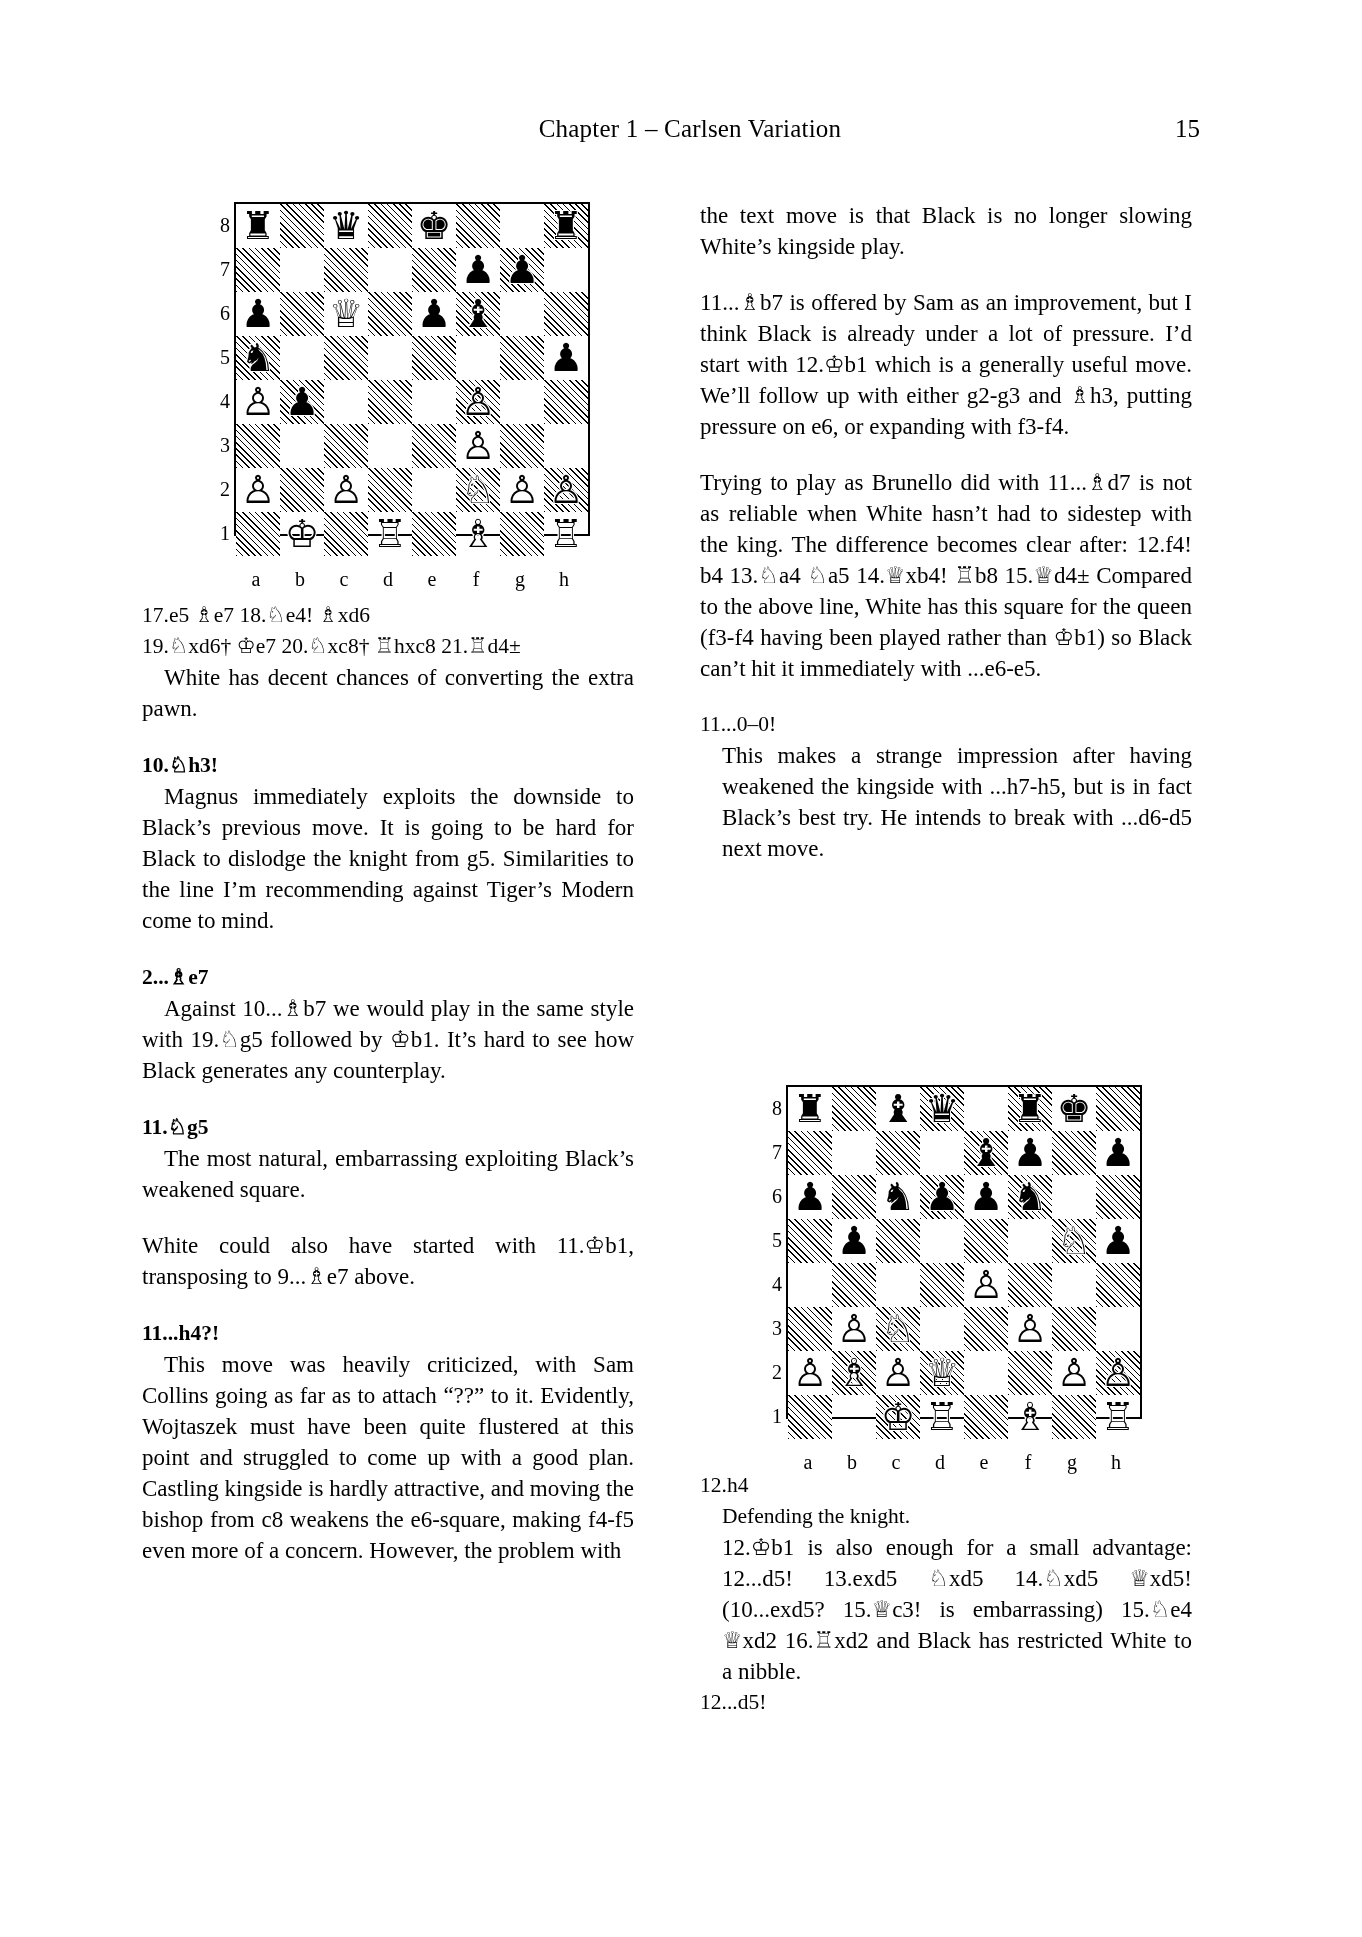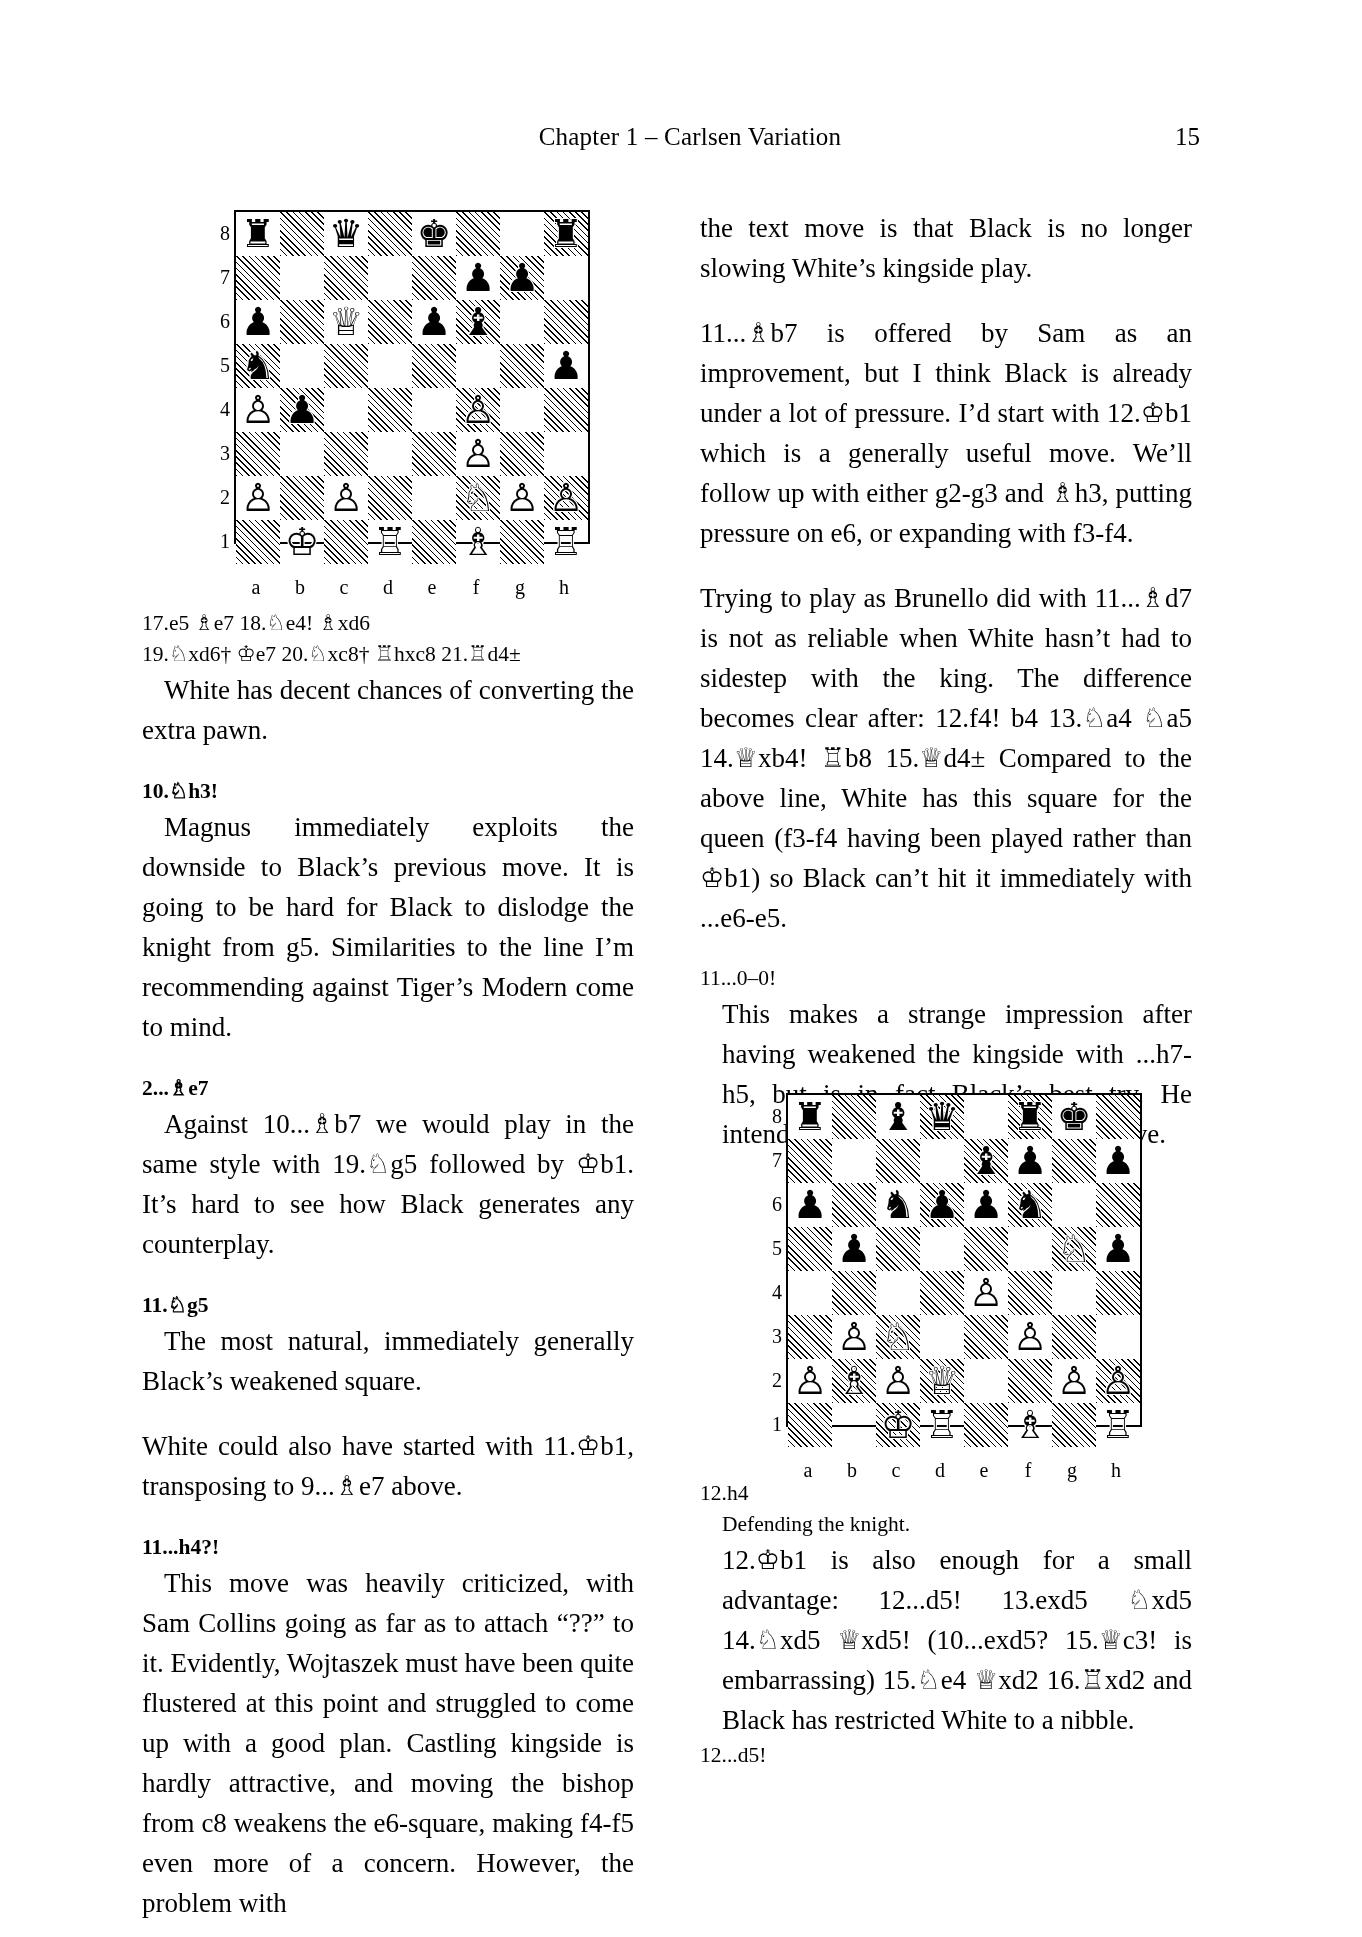--- a/index.html
+++ b/index.html
@@ -10,21 +10,21 @@
   body {
     width: 1362px;
     height: 1937px;
     position: relative;
     font-family: "Liberation Serif", serif;
     color: #000000;
     overflow: hidden;
   }
   .page {
     position: absolute;
-    left: 0; top: 8px;
+    left: 0; top: 0;
     width: 1362px;
     height: 1488px;
   }
 
   
   .header {
     position: absolute;
     top: 115px;
     left: 150px;
     width: 1080px;
@@ -48,22 +48,22 @@
   .col {
     position: absolute;
     top: 200px;
     width: 492px;
   }
   .col-left { left: 142px; }
   .col-right { left: 700px; }
 
   p {
     margin: 0 0 0 0;
-    font-size: 27px;
-    line-height: 40px;
+    font-size: 23px;
+    line-height: 31px;
     text-align: justify;
     text-justify: inter-word;
     hyphens: none;
   }
   p.indent { text-indent: 22px; }
   p.gap { margin-top: 25px; }
   p.tight { margin-top: 0; }
   .movehead {
     font-weight: bold;
     font-size: 21.5px;
@@ -274,21 +274,21 @@
     <div class="varline">19.♘xd6† ♔e7 20.♘xc8† ♖hxc8 21.♖d4±</div>
     <p class="indent tight">White has decent chances of converting the extra pawn.</p>
 
     <div class="movehead">10.♘h3!</div>
     <p class="indent">Magnus immediately exploits the downside to Black’s previous move. It is going to be hard for Black to dislodge the knight from g5. Similarities to the line I’m recommending against Tiger’s Modern come to mind.</p>
 
     <div class="movehead">2...♗e7</div>
     <p class="indent">Against 10...♗b7 we would play in the same style with 19.♘g5 followed by ♔b1. It’s hard to see how Black generates any counterplay.</p>
 
     <div class="movehead">11.♘g5</div>
-    <p class="indent">The most natural, immediately generally Black’s weakened square.</p>
+    <p class="indent">The most natural, embarrassing exploiting Black’s weakened square.</p>
 
     <p class="gap">White could also have started with 11.♔b1, transposing to 9...♗e7 above.</p>
 
     <div class="movehead">11...h4?!</div>
     <p class="indent">This move was heavily criticized, with Sam Collins going as far as to attach “??” to it. Evidently, Wojtaszek must have been quite flustered at this point and struggled to come up with a good plan. Castling kingside is hardly attractive, and moving the bishop from c8 weakens the e6-square, making f4-f5 even more of a concern. However, the problem with</p>
   </div>
 
   <div class="col col-right">
     <p>the text move is that Black is no longer slowing White’s kingside play.</p>
     <p class="gap">11...♗b7 is offered by Sam as an improvement, but I think Black is already under a lot of pressure. I’d start with 12.♔b1 which is a generally useful move. We’ll follow up with either g2-g3 and ♗h3, putting pressure on e6, or expanding with f3-f4.</p>

